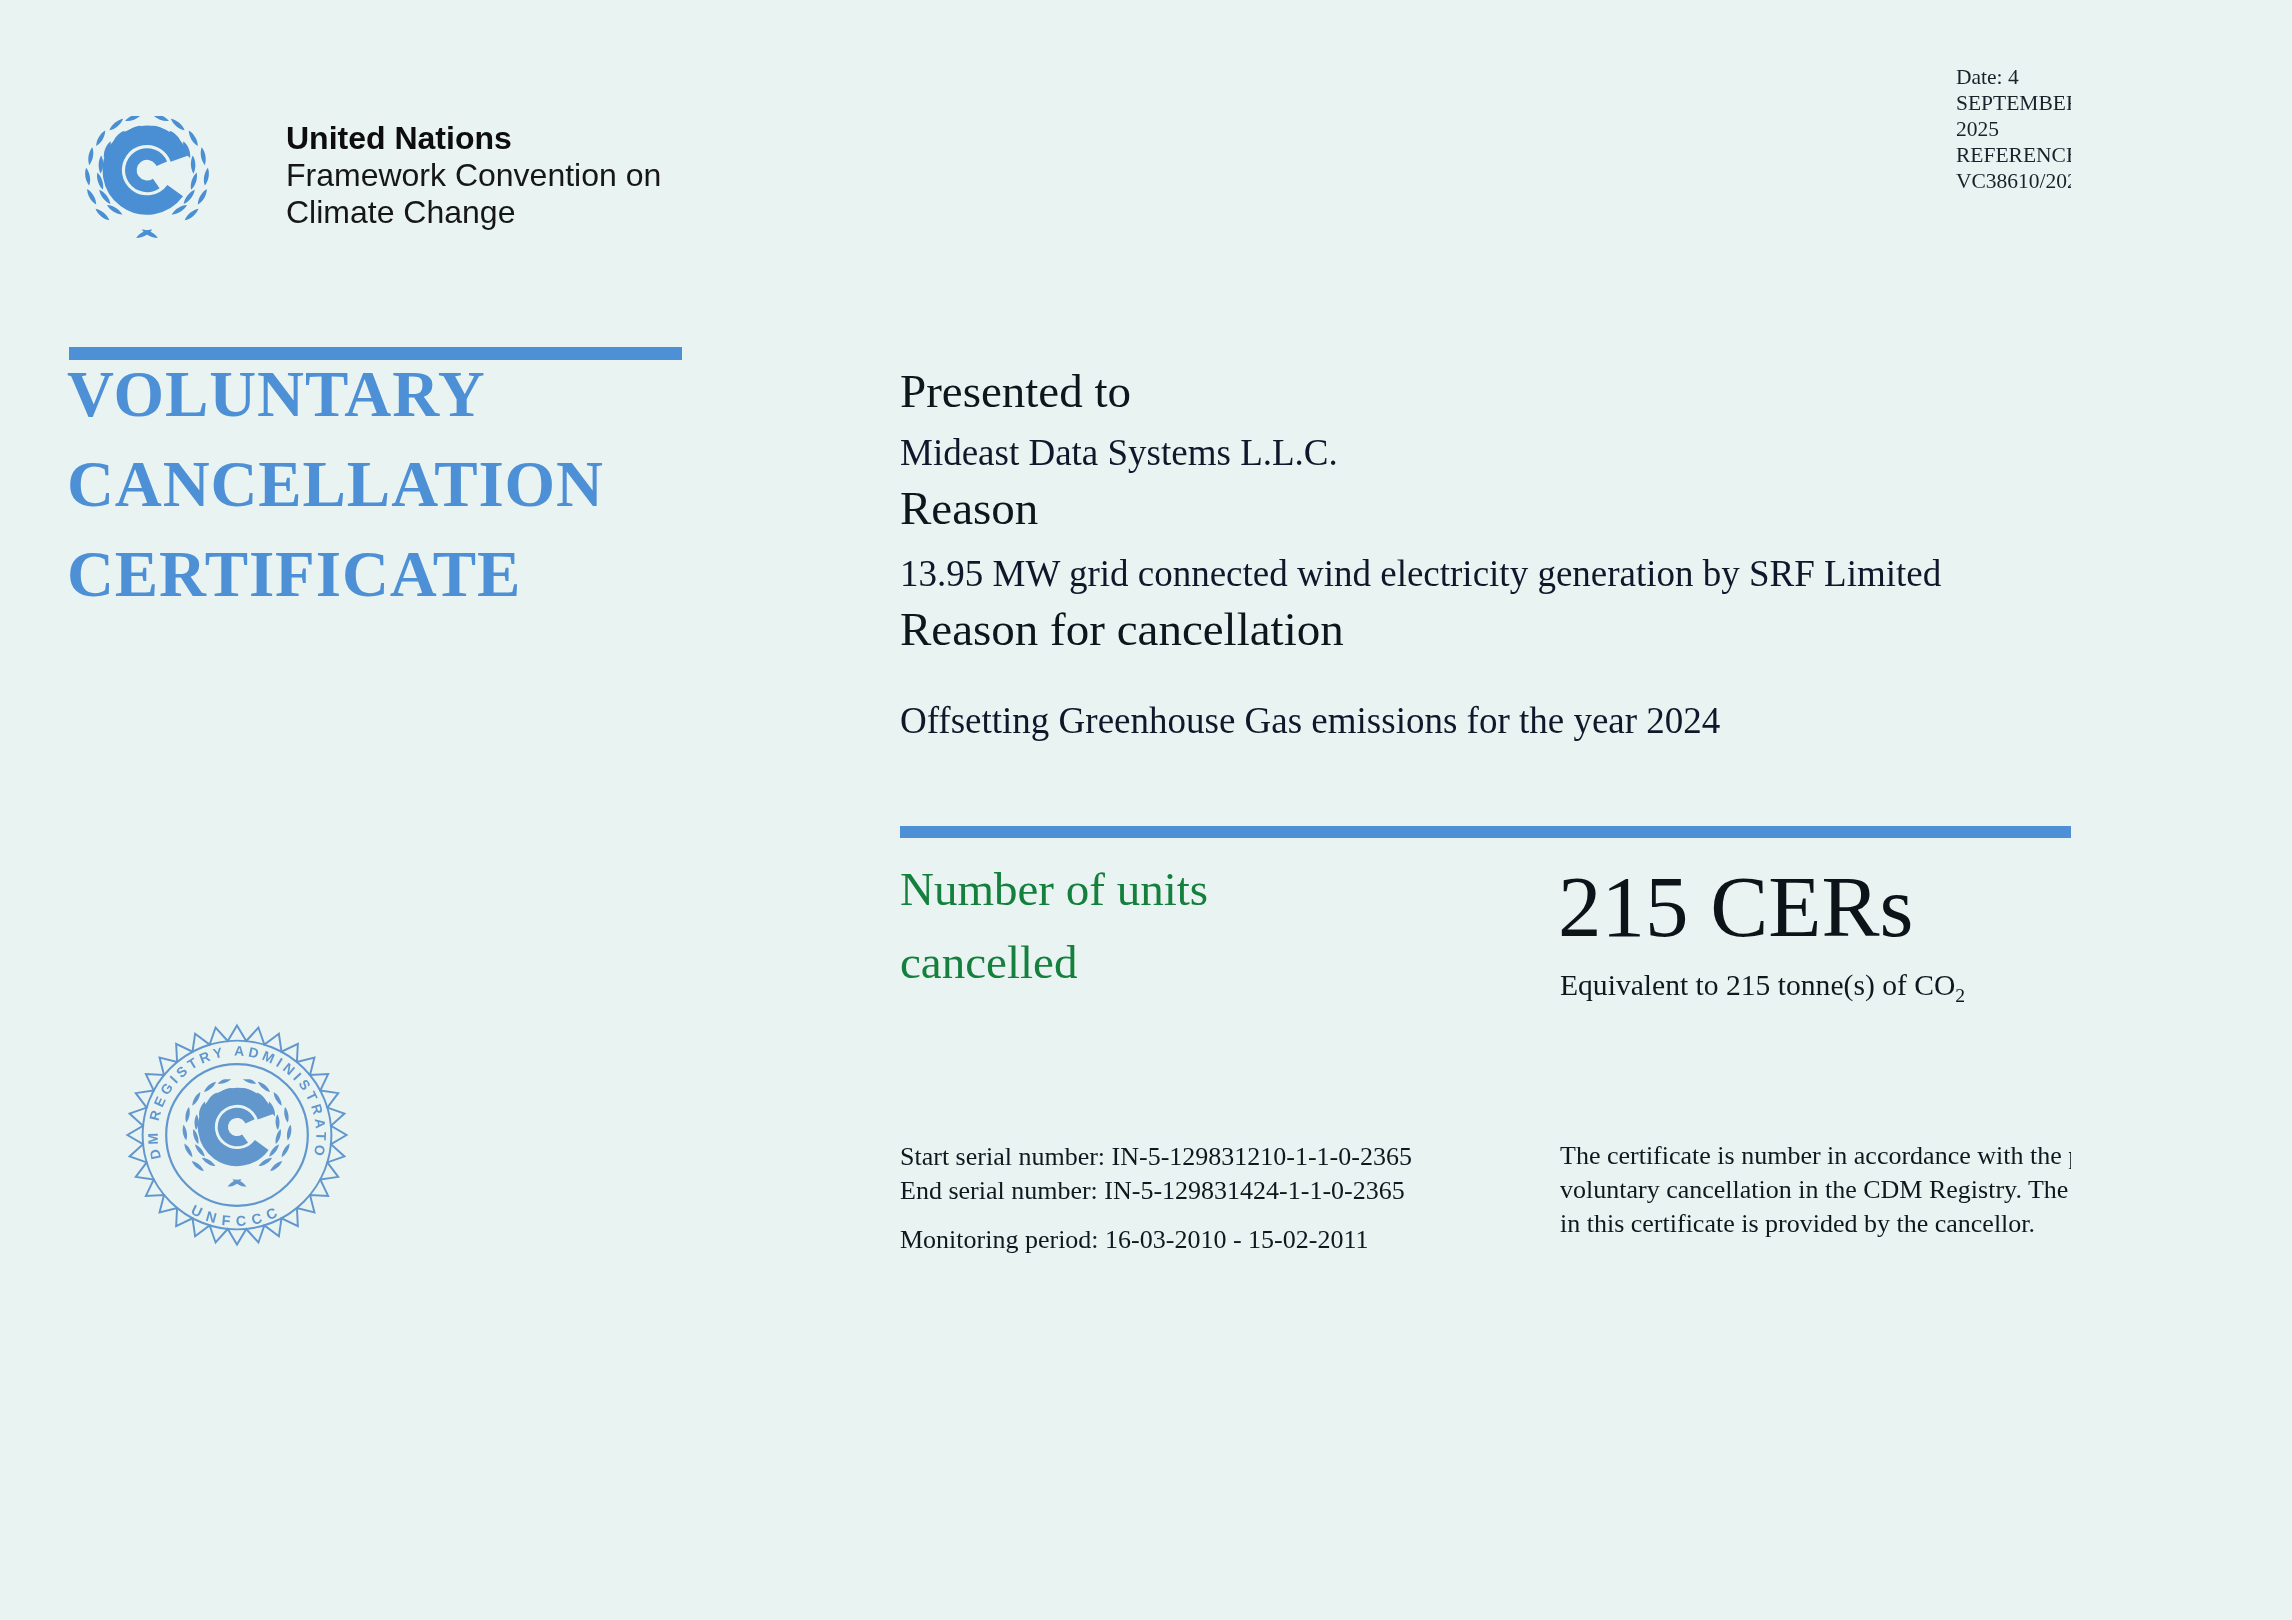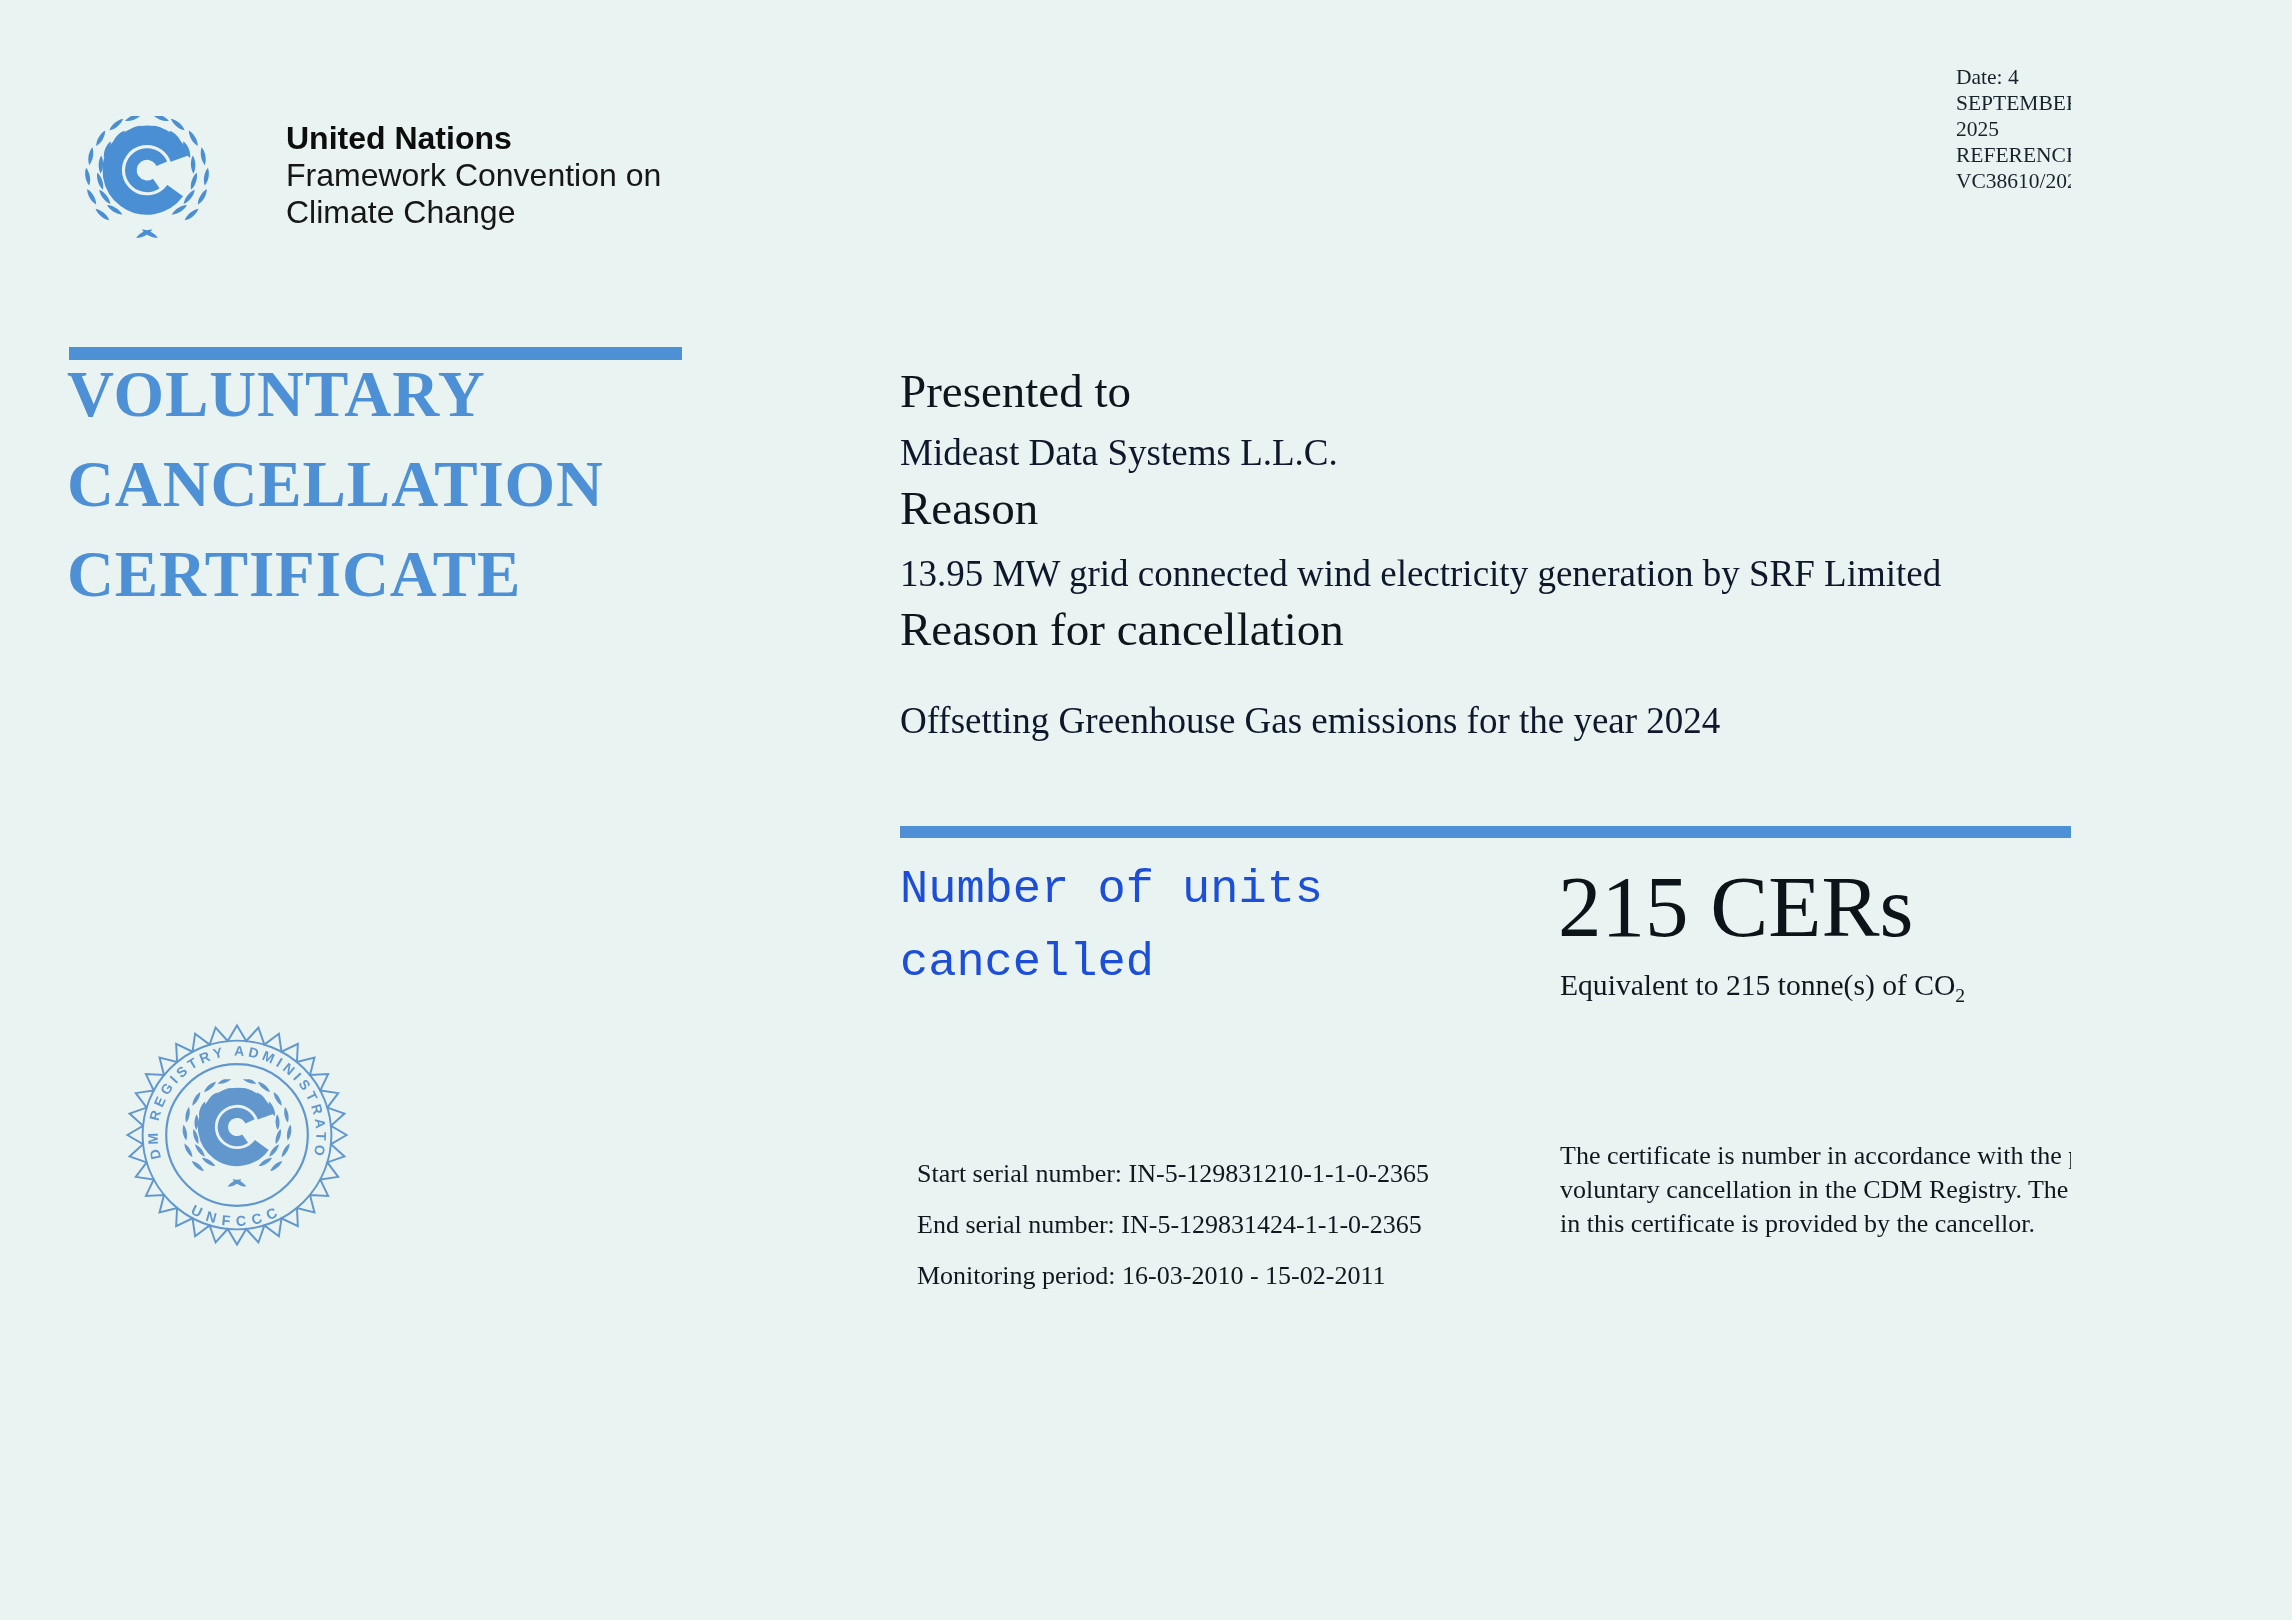--- a/index.html
+++ b/index.html
@@ -26,27 +26,27 @@
   .logo-text{position:absolute;left:286px;top:120px;font-family:"Liberation Sans",sans-serif;font-size:32px;line-height:37px;color:#161616;}
   .logo-text .org{font-weight:700;color:#0d0d0d;}
   
   .title-bar{position:absolute;left:69px;top:347px;width:613px;height:12.5px;background:var(--accent);}
   .cert-title{position:absolute;left:67px;top:349px;font-size:65px;font-weight:700;line-height:90px;color:var(--accent);letter-spacing:0.9px;}
   .cert-title span{display:block;}
   
   .h-sec{position:absolute;font-size:47px;line-height:52px;font-weight:400;color:#0e161d;}
   .t-body{position:absolute;font-size:37px;line-height:41px;color:#0f172a;}
   .divider{position:absolute;left:900px;top:826px;width:1332px;height:11.6px;background:var(--accent);}
-  .units-heading{position:absolute;left:900px;top:853px;font-size:47px;line-height:73px;color:#1d4ed8;font-family:Liberation Mono, monospace;}
+  .units-heading{position:absolute;left:900px;top:853px;font-size:47px;line-height:73px;color:#15803d;}
   .units-heading span{display:block;}
   .cer-amount{position:absolute;left:1558px;top:863px;font-size:87px;line-height:1;color:#0c141a;}
   .equivalent{position:absolute;left:1560px;top:967px;font-size:29.6px;line-height:36px;color:#10181f;}
   .equivalent sub{font-size:19.7px;}
   .serials{position:absolute;left:900px;top:1140px;font-size:26px;line-height:34px;color:#10181f;}
-  .serials p{margin:17px;}
+  .serials p{margin:0;}
   .serials .monitoring{margin-top:15px;}
   .legal{position:absolute;left:1560px;top:1139px;width:681px;font-size:26px;line-height:34px;color:#10181f;}
   
   .seal{position:absolute;left:119px;top:1017px;width:236px;height:236px;color:var(--seal);}
   .seal-text{font-family:"Liberation Sans",sans-serif;font-weight:700;fill:currentColor;}
 </style>
 </head>
 <body>
 
 <svg width="0" height="0" style="position:absolute" aria-hidden="true">

